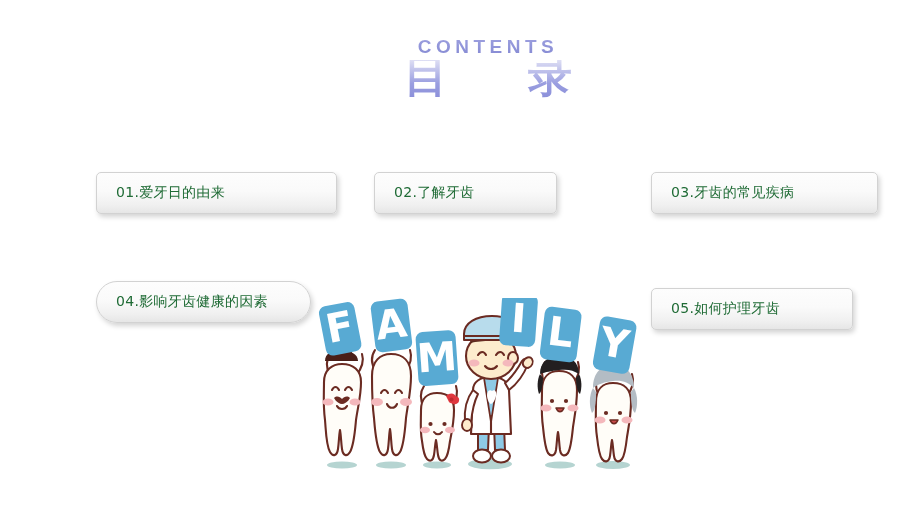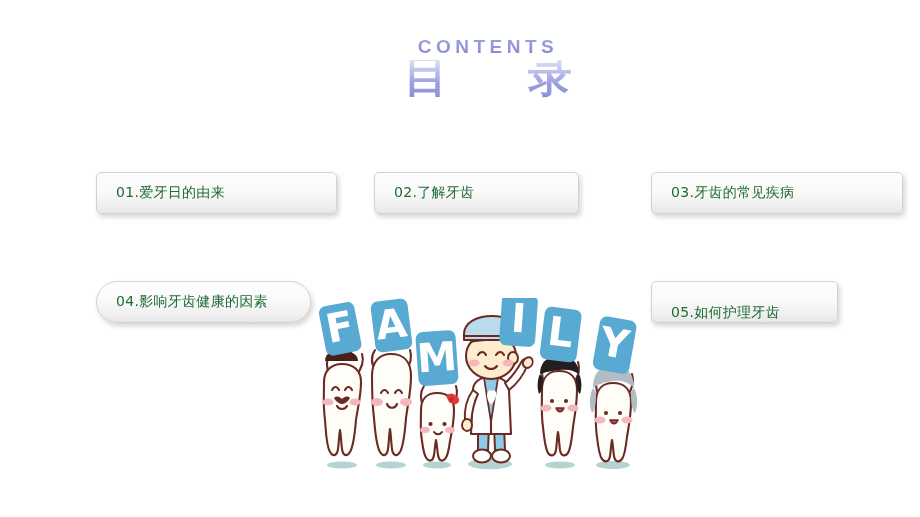--- a/index.html
+++ b/index.html
@@ -48,24 +48,24 @@
     padding-left:19px;
   }
   .btn .label{
     font-size:14px;
     color:#1f6b35;
     font-family:"DejaVu Sans","Liberation Sans",sans-serif;
     white-space:nowrap;
     letter-spacing:0.3px;
   }
   .btn.b1{left:96px;top:172px;width:241px;}
-  .btn.b2{left:374px;top:172px;width:205px;}
-  .btn.b3{left:651px;top:172px;width:252px;}
+  .btn.b2{left:374px;top:172px;width:183px;}
+  .btn.b3{left:651px;top:172px;width:227px;}
   .btn.b4{left:96px;top:281px;width:215px;border-radius:21px;}
-  .btn.b5{left:651px;top:281px;width:187px;align-items:flex-end;}
+  .btn.b5{left:651px;top:288px;width:202px;}
 
   
   .illus{position:absolute;left:312px;top:298px;width:348px;height:195px;}
   .illus svg{display:block;width:348px;height:195px;}
 </style>
 </head>
 <body>
 
 <div class="slide">
 

